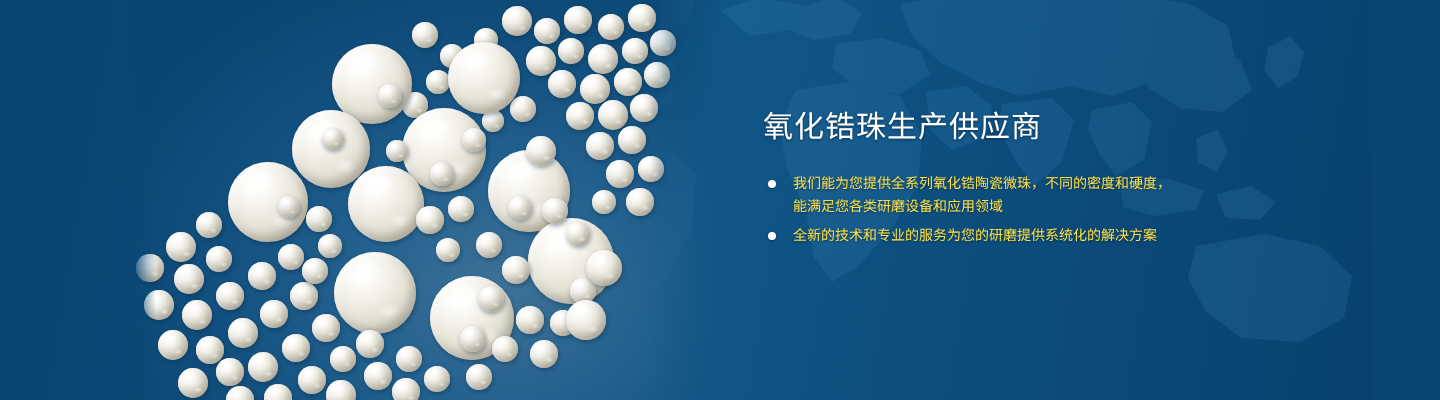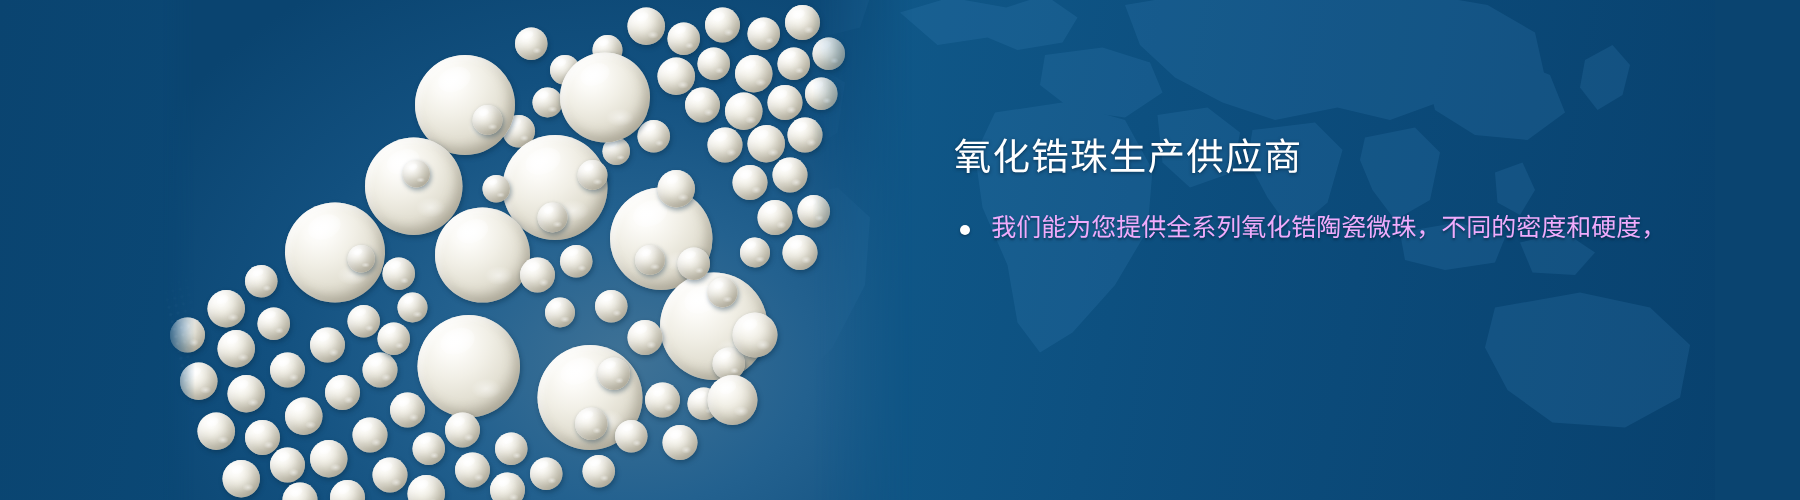--- a/index.html
+++ b/index.html
@@ -135,22 +135,22 @@
     white-space: nowrap;
   }
   .bullets {
     list-style: none;
     margin: 26px 0 0 0;
     padding: 0;
   }
   .bullet {
     position: relative;
     padding-left: 30px;
-    color: #f0abfc;
-    font-size: 20px;
+    color: #fde047;
+    font-size: 14px;
     line-height: 23px;
     margin-bottom: 6px;
     text-shadow: 0 1px 2px rgba(3,28,50,.55);
   }
   .bullet:last-child { margin-bottom: 0; }
   .bullet-dot {
     position: absolute;
     left: 5px;
     top: 8px;
     width: 8px;
@@ -323,20 +323,25 @@
   </div>
 
   <div class="content">
     <h1 class="headline">氧化锆珠生产供应商</h1>
 
     <ul class="bullets">
 
       <li class="bullet">
         <span class="bullet-dot"></span>
         <span class="bullet-text">我们能为您提供全系列氧化锆陶瓷微珠，不同的密度和硬度，</span>
+        <span class="bullet-text-2">能满足您各类研磨设备和应用领域</span>
       </li>
 
+      <li class="bullet">
+        <span class="bullet-dot"></span>
+        <span class="bullet-text">全新的技术和专业的服务为您的研磨提供系统化的解决方案</span>
+      </li>
 
 
     </ul>
   </div>
 
 </div>
 
 </body></html>

